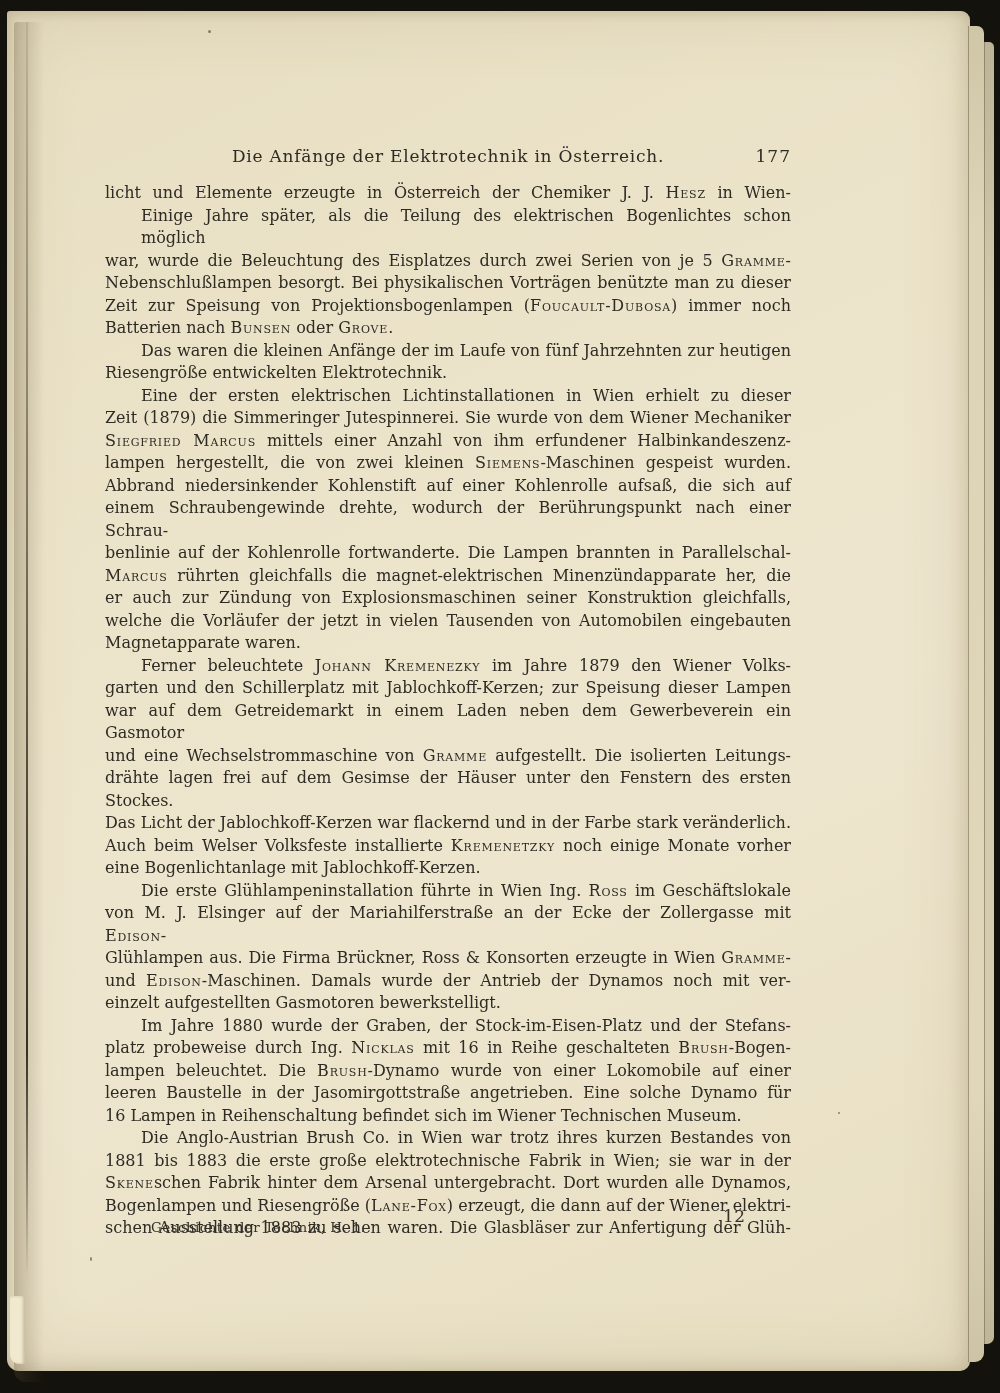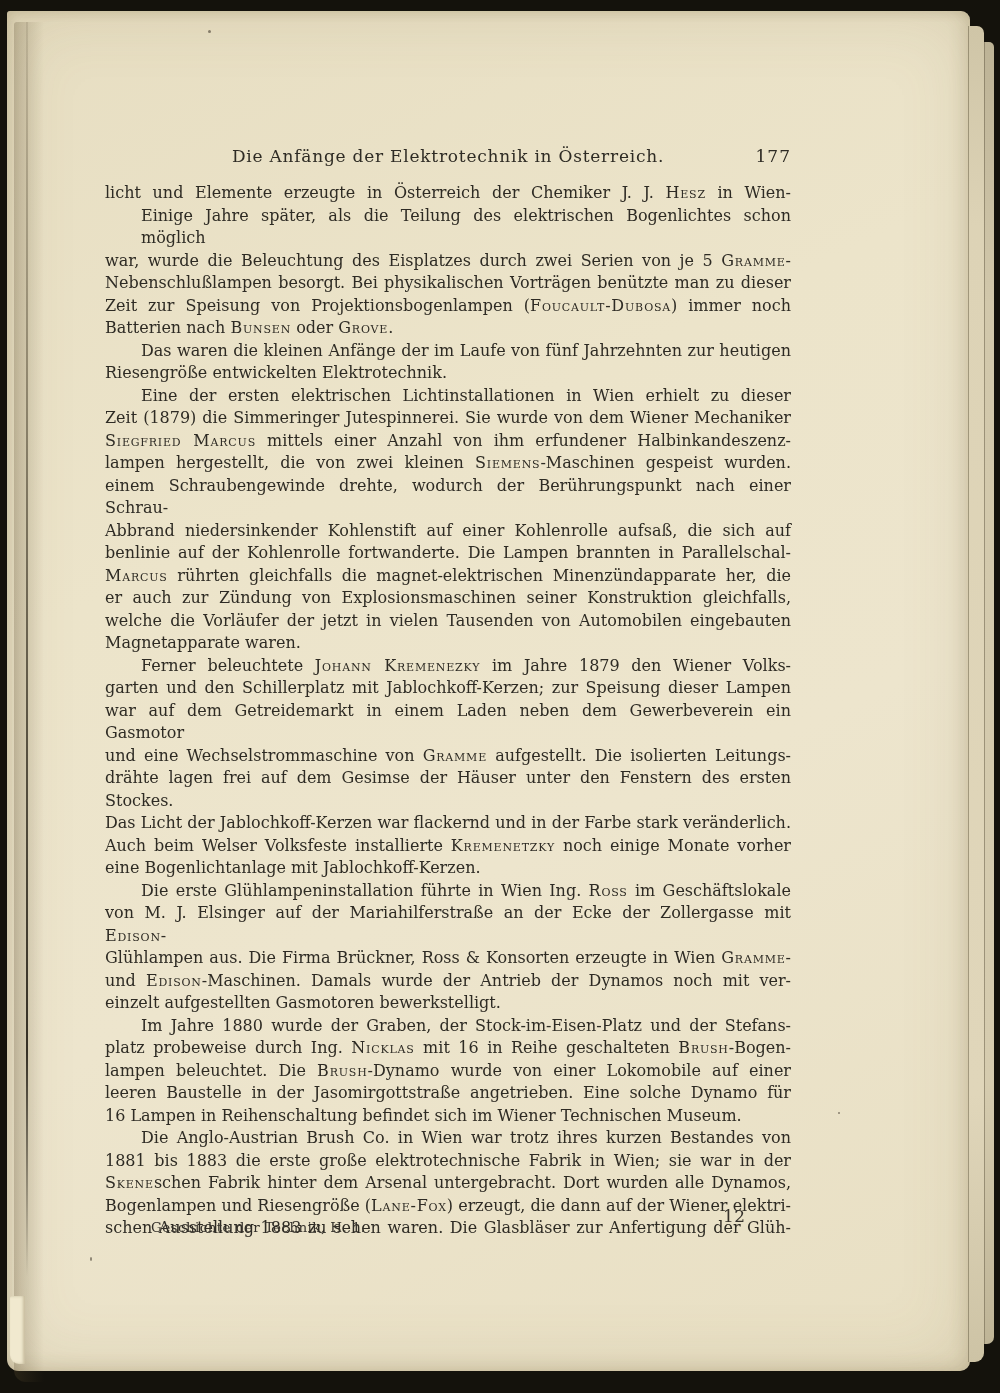--- a/index.html
+++ b/index.html
@@ -123,22 +123,22 @@
       </div>
       <div>
         <div class="line indent"><span>Das waren die kleinen Anfänge der im Laufe von fünf Jahrzehnten zur heutigen</span></div>
         <div class="line lastline"><span>Riesengröße entwickelten Elektrotechnik.</span></div>
       </div>
       <div>
         <div class="line indent"><span>Eine der ersten elektrischen Lichtinstallationen in Wien erhielt zu dieser</span></div>
         <div class="line"><span>Zeit (1879) die Simmeringer Jutespinnerei. Sie wurde von dem Wiener Mechaniker</span></div>
         <div class="line"><span class="sc">Siegfried Marcus</span><span> mittels einer Anzahl von ihm erfundener Halbinkandeszenz-</span></div>
         <div class="line"><span>lampen hergestellt, die von zwei kleinen </span><span class="sc">Siemens</span><span>-Maschinen gespeist wurden.</span></div>
+        <div class="line"><span>Abbrand niedersinkender Kohlenstift auf einer Kohlenrolle aufsaß, die sich auf</span></div>
         <div class="line"><span>einem Schraubengewinde drehte, wodurch der Berührungspunkt nach einer Schrau-</span></div>
-        <div class="line"><span>Abbrand niedersinkender Kohlenstift auf einer Kohlenrolle aufsaß, die sich auf</span></div>
         <div class="line"><span>benlinie auf der Kohlenrolle fortwanderte. Die Lampen brannten in Parallelschal-</span></div>
         <div class="line"><span class="sc">Marcus</span><span> rührten gleichfalls die magnet-elektrischen Minenzündapparate her, die</span></div>
         <div class="line"><span>er auch zur Zündung von Explosionsmaschinen seiner Konstruktion gleichfalls,</span></div>
         <div class="line"><span>welche die Vorläufer der jetzt in vielen Tausenden von Automobilen eingebauten</span></div>
         <div class="line lastline"><span>Magnetapparate waren.</span></div>
       </div>
       <div>
         <div class="line indent"><span>Ferner beleuchtete </span><span class="sc">Johann Kremenezky</span><span> im Jahre 1879 den Wiener Volks-</span></div>
         <div class="line"><span>garten und den Schillerplatz mit Jablochkoff-Kerzen; zur Speisung dieser Lampen</span></div>
         <div class="line"><span>war auf dem Getreidemarkt in einem Laden neben dem Gewerbeverein ein Gasmotor</span></div>

